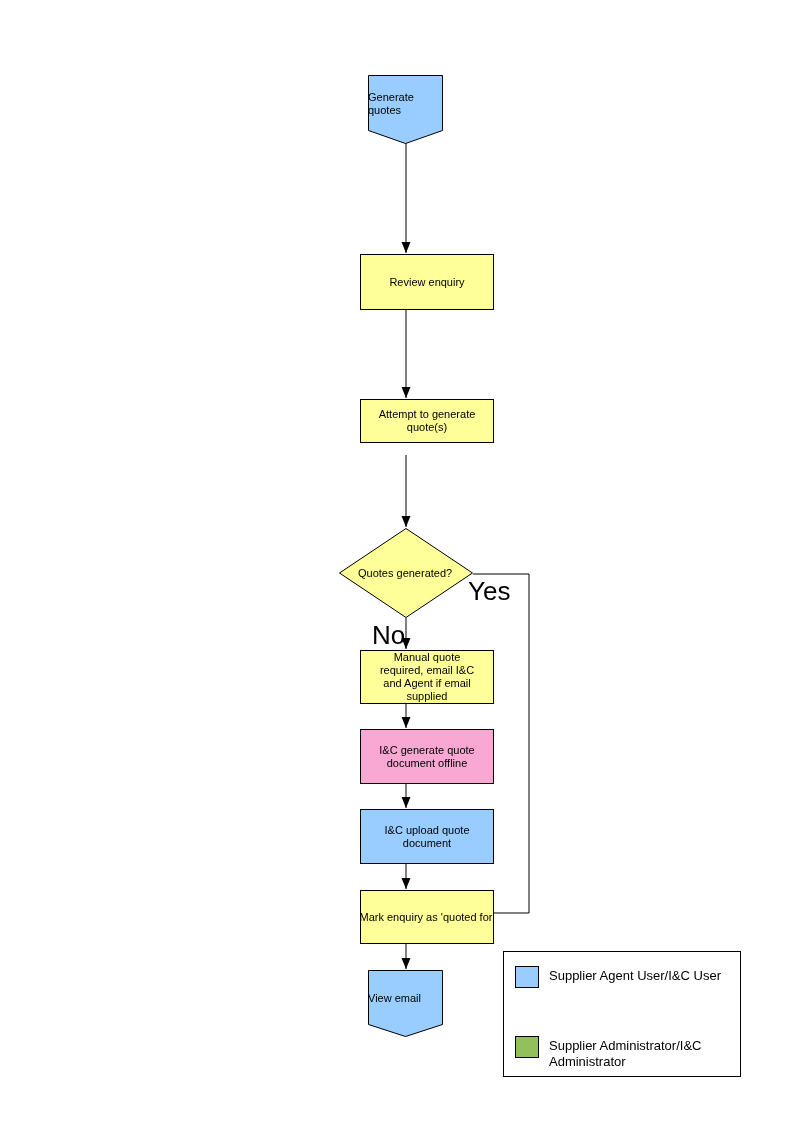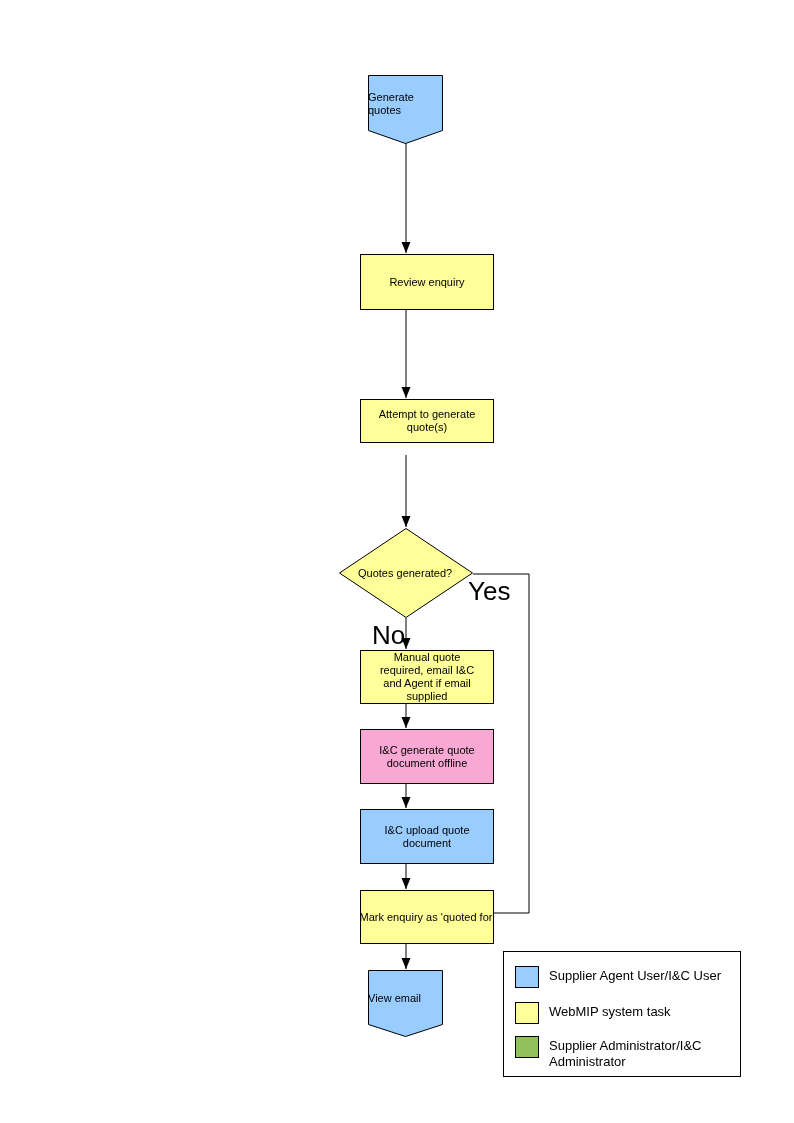--- a/index.html
+++ b/index.html
@@ -155,23 +155,19 @@
       <polygon points="0.5,0.5 74.5,0.5 74.5,54.5 37.5,66.5 0.5,54.5" stroke="#000" stroke-width="1" style="fill: rgb(153, 204, 255);"></polygon>
     </svg>
     <div class="shape-label pentagon-label-end shape-label">View email</div>
   </div>
 
   <div class="legend">
     <div class="legend-row" style="top:14px;">
       <div class="legend-swatch" style="background-color: rgb(153, 204, 255);"></div>
       <div class="legend-label">Supplier Agent User/I&amp;C User</div>
     </div>
-    <div class="legend-row" style="top:50px;">
-      <div class="legend-swatch" style="background-color: rgb(255, 255, 153);"></div>
-      <div class="legend-label">WebMIP system task</div>
-    </div>
     <div class="legend-row" style="top:84px;">
       <div class="legend-swatch" style="background-color: rgb(146, 192, 90);"></div>
       <div class="legend-label">Supplier Administrator/I&amp;C Administrator</div>
     </div>
   </div>
 
 </div>
 
 </body></html>

